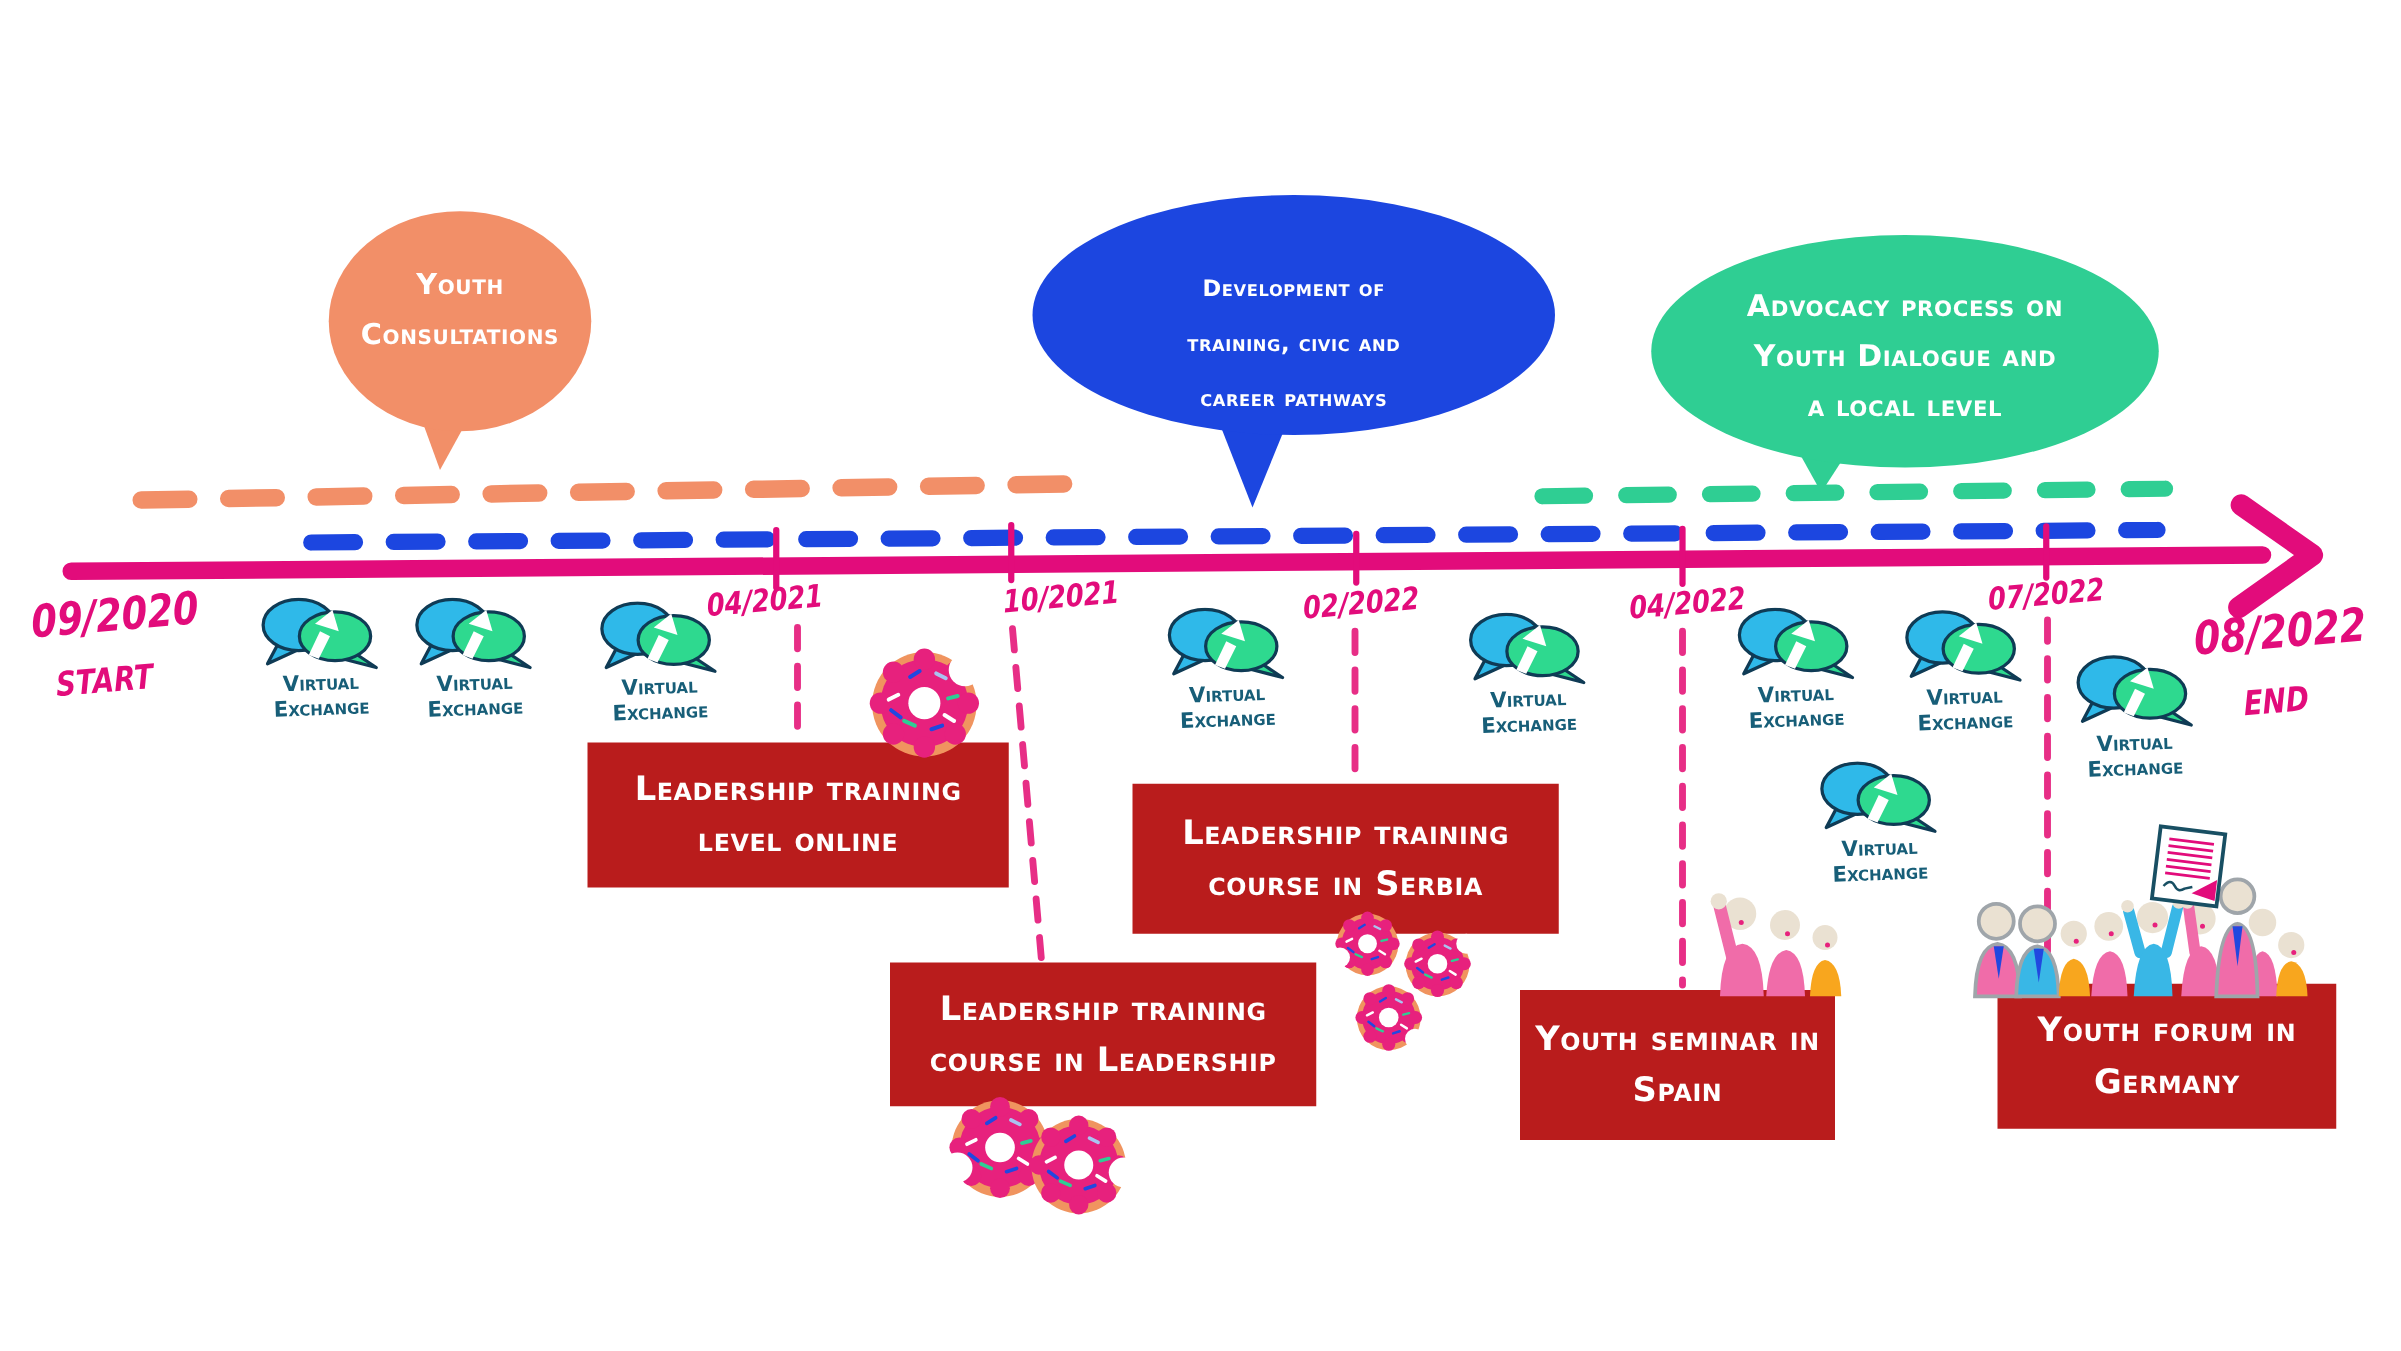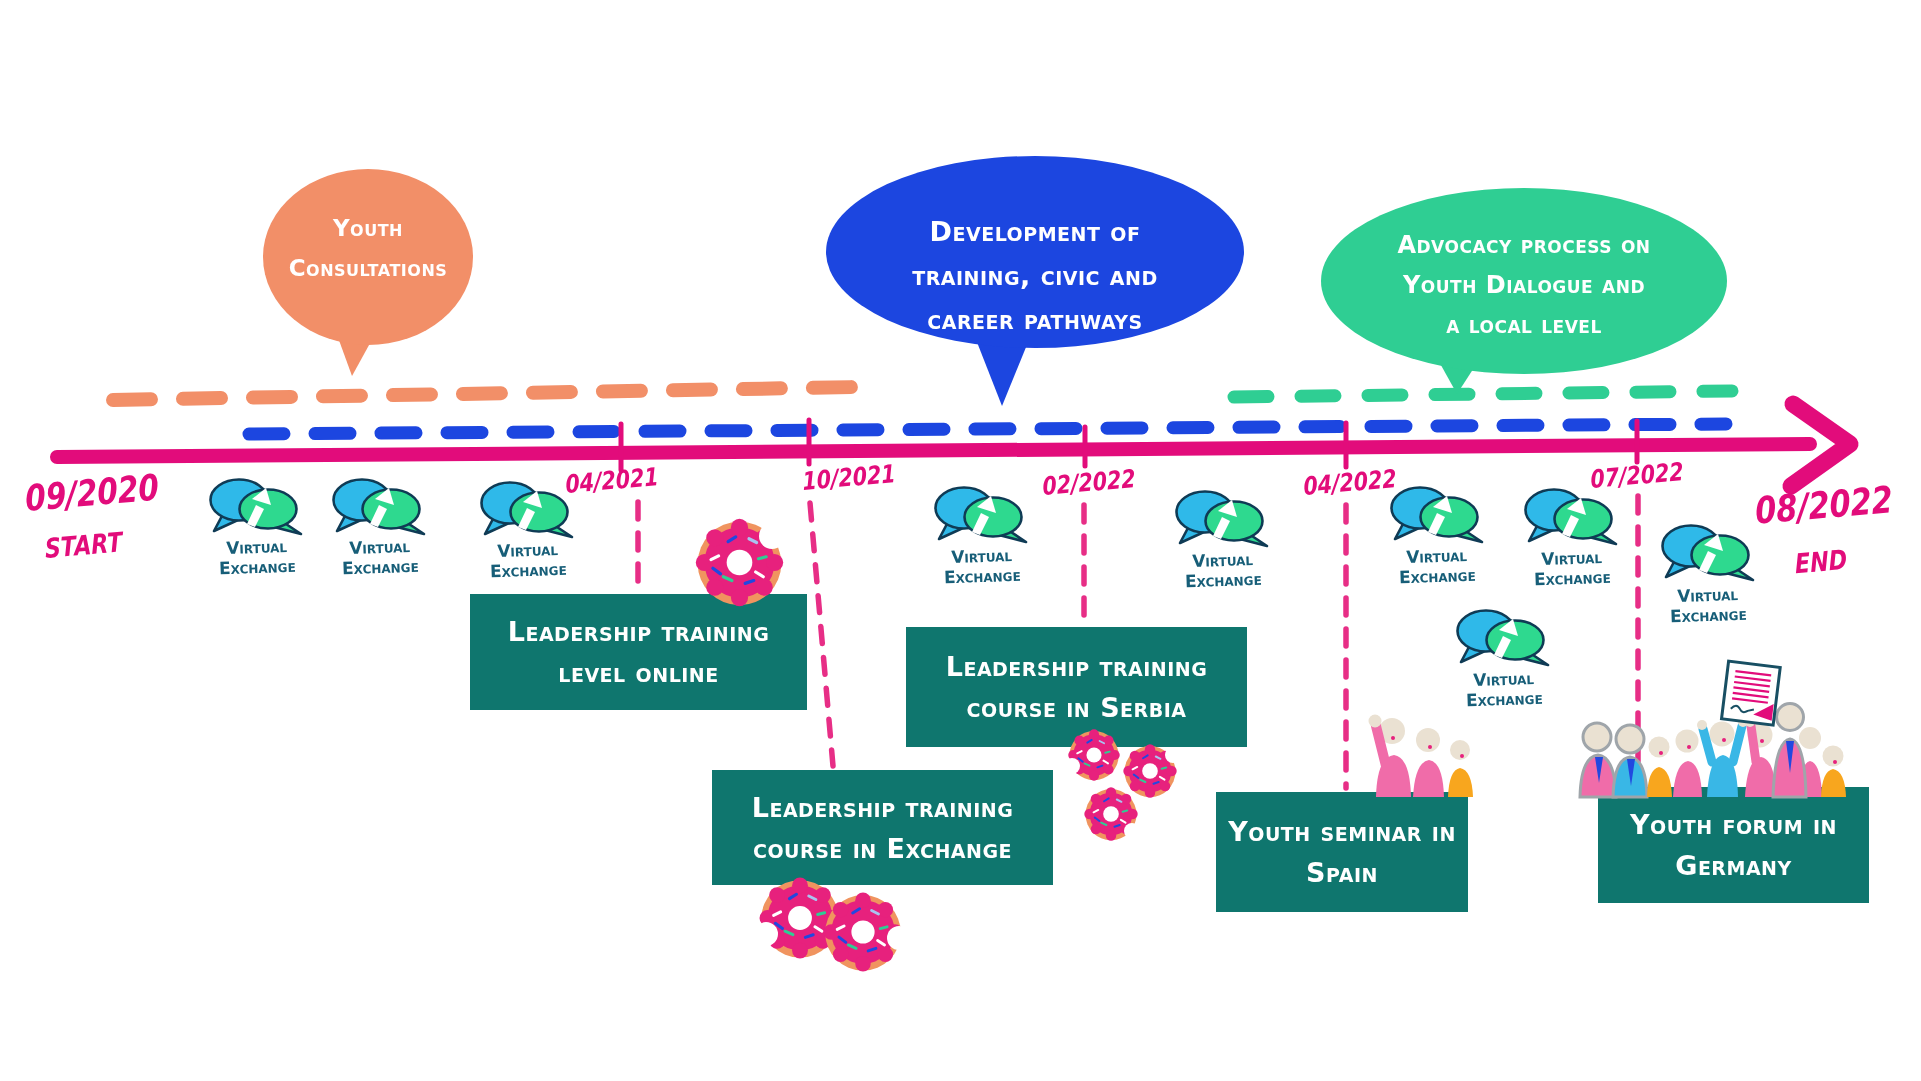--- a/index.html
+++ b/index.html
@@ -1,21 +1,21 @@
 <!DOCTYPE html>
 <html><head>
 <meta charset="utf-8">
 <style>
   html,body{margin:0;padding:0;background:#fff;}
   .stage{position:relative;width:1921px;height:1081px;background:#fff;overflow:hidden;
          font-family:"DejaVu Sans",sans-serif;}
   .layer{position:absolute;left:0;top:0;width:1921px;height:1081px;}
   .layer-lines{z-index:1;}
   .layer-icons{z-index:3;}
-  .event-box{position:absolute;background:#0f766e;color:#fff;z-index:2;
+  .event-box{position:absolute;background:#b91c1c;color:#fff;z-index:2;
              display:flex;flex-direction:column;justify-content:center;align-items:center;
              text-align:center;font-weight:700;font-variant:small-caps;
              font-size:27px;line-height:41px;letter-spacing:.5px;}
   .txt{position:absolute;font-weight:700;white-space:nowrap;z-index:4;}
   .date{color:#E20C7B;font-style:italic;}
   .date.center{transform:translateX(-50%) scaleX(.82) rotate(-4deg);}
   .date.left{transform-origin:left top;transform:scaleX(.82) rotate(-4deg);}
   .bubble-text{color:#fff;text-align:center;font-variant:small-caps;
                transform:translateX(-50%);letter-spacing:.5px;}
   .bubble-text span{display:block;}
@@ -69,21 +69,21 @@
       <ellipse cx="1524" cy="281" rx="203" ry="93" fill="#2FCE93"></ellipse>
     </g>
   </svg>
 
   <div class="event-box" style="left:470px;top:594px;width:337px;height:116px;">
     <span>Leadership training</span>
     <span>level online</span>
   </div>
   <div class="event-box" style="left:712px;top:770px;width:341px;height:115px;">
     <span>Leadership training</span>
-    <span>course in Exchange</span>
+    <span>course in Leadership</span>
   </div>
   <div class="event-box" style="left:906px;top:627px;width:341px;height:120px;">
     <span>Leadership training</span>
     <span>course in Serbia</span>
   </div>
   <div class="event-box" style="left:1216px;top:792px;width:252px;height:120px;">
     <span>Youth seminar in</span>
     <span>Spain</span>
   </div>
   <div class="event-box" style="left:1582px;top:787px;width:271px;height:116px;margin-left:16px;">
@@ -218,21 +218,21 @@
       </g>
       <path d="M1733 711 q5 -7 9 -1 q3 5 8 1 l6 -2" stroke="#184F63" stroke-width="2" fill="none"></path>
       <polygon points="1756,714 1775,701 1775,718" fill="#E20C7B"></polygon>
     </g>
   </svg>
 
   <div class="txt bubble-text" style="left:368px;top:208px;font-size:23px;line-height:40px;">
     <span>Youth</span>
     <span>Consultations</span>
   </div>
-  <div class="txt bubble-text" style="left:1035px;top:210px;font-size:27px;line-height:44px;">
+  <div class="txt bubble-text" style="left:1035px;top:210px;font-size:18px;line-height:44px;">
     <span>Development of</span>
     <span>training, civic and</span>
     <span>career pathways</span>
   </div>
   <div class="txt bubble-text" style="left:1524px;top:225px;font-size:24px;line-height:40px;">
     <span>Advocacy  process on</span>
     <span>Youth Dialogue and</span>
     <span>a local level</span>
   </div>
 

